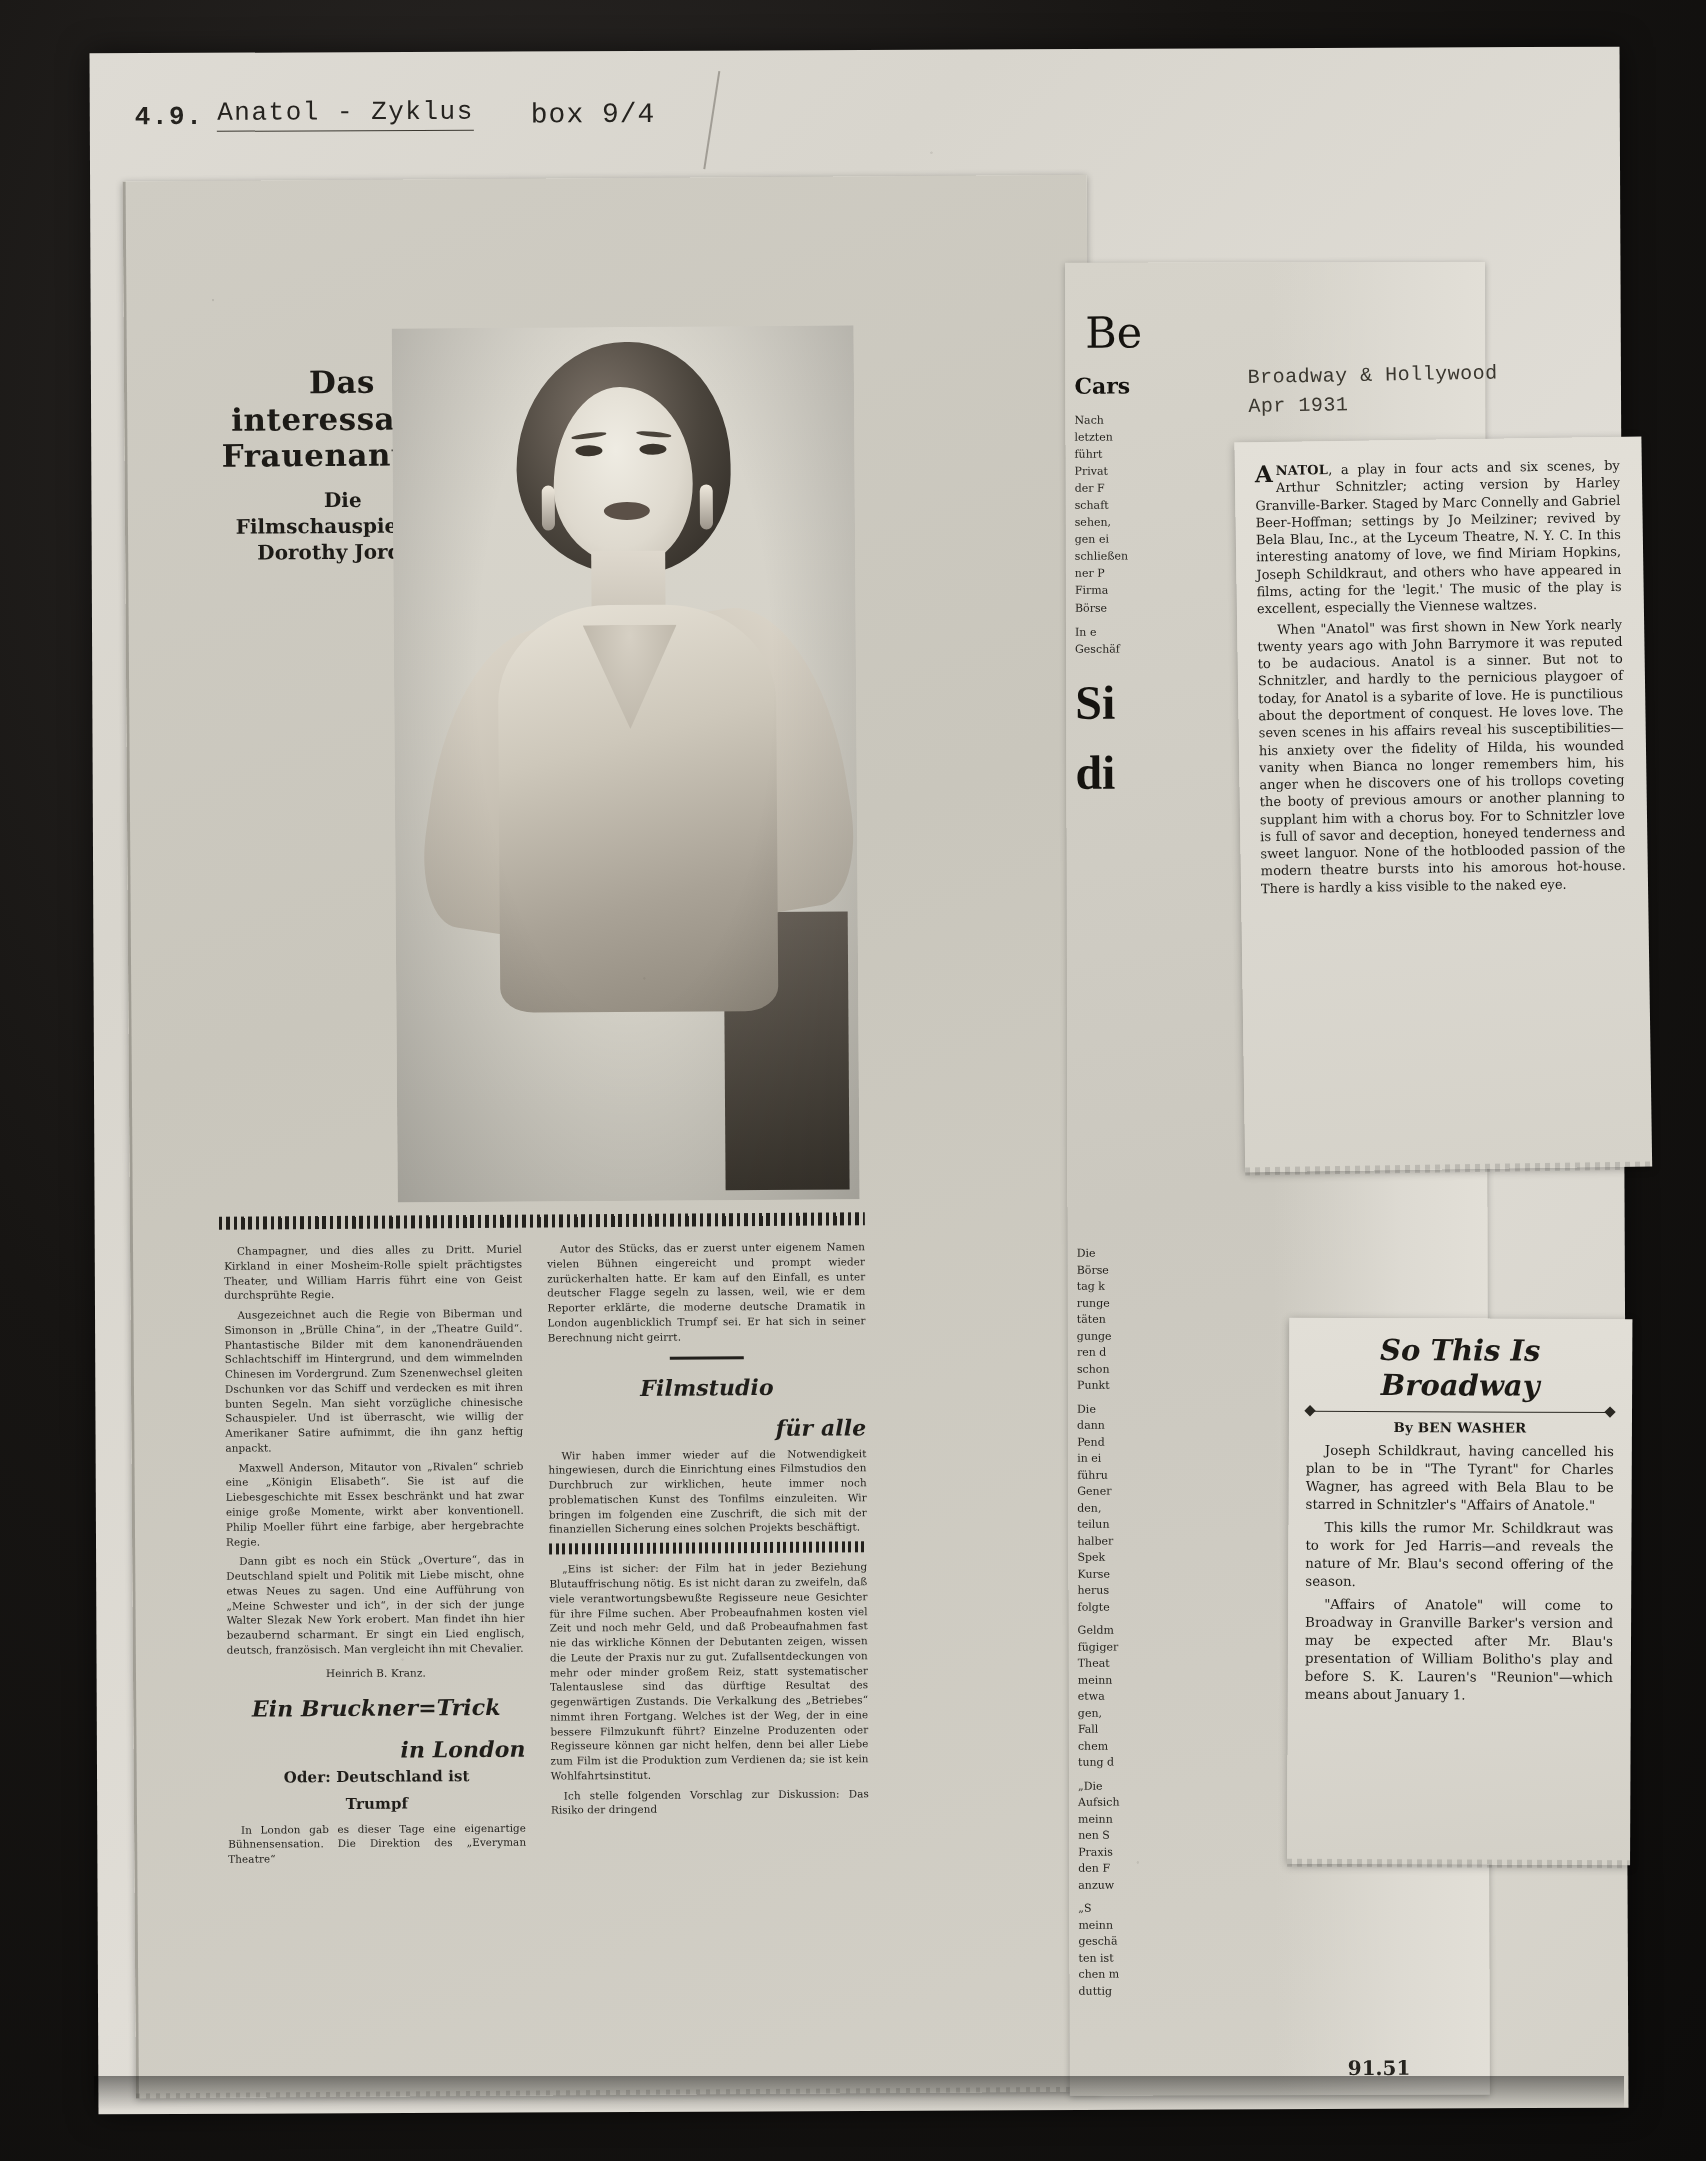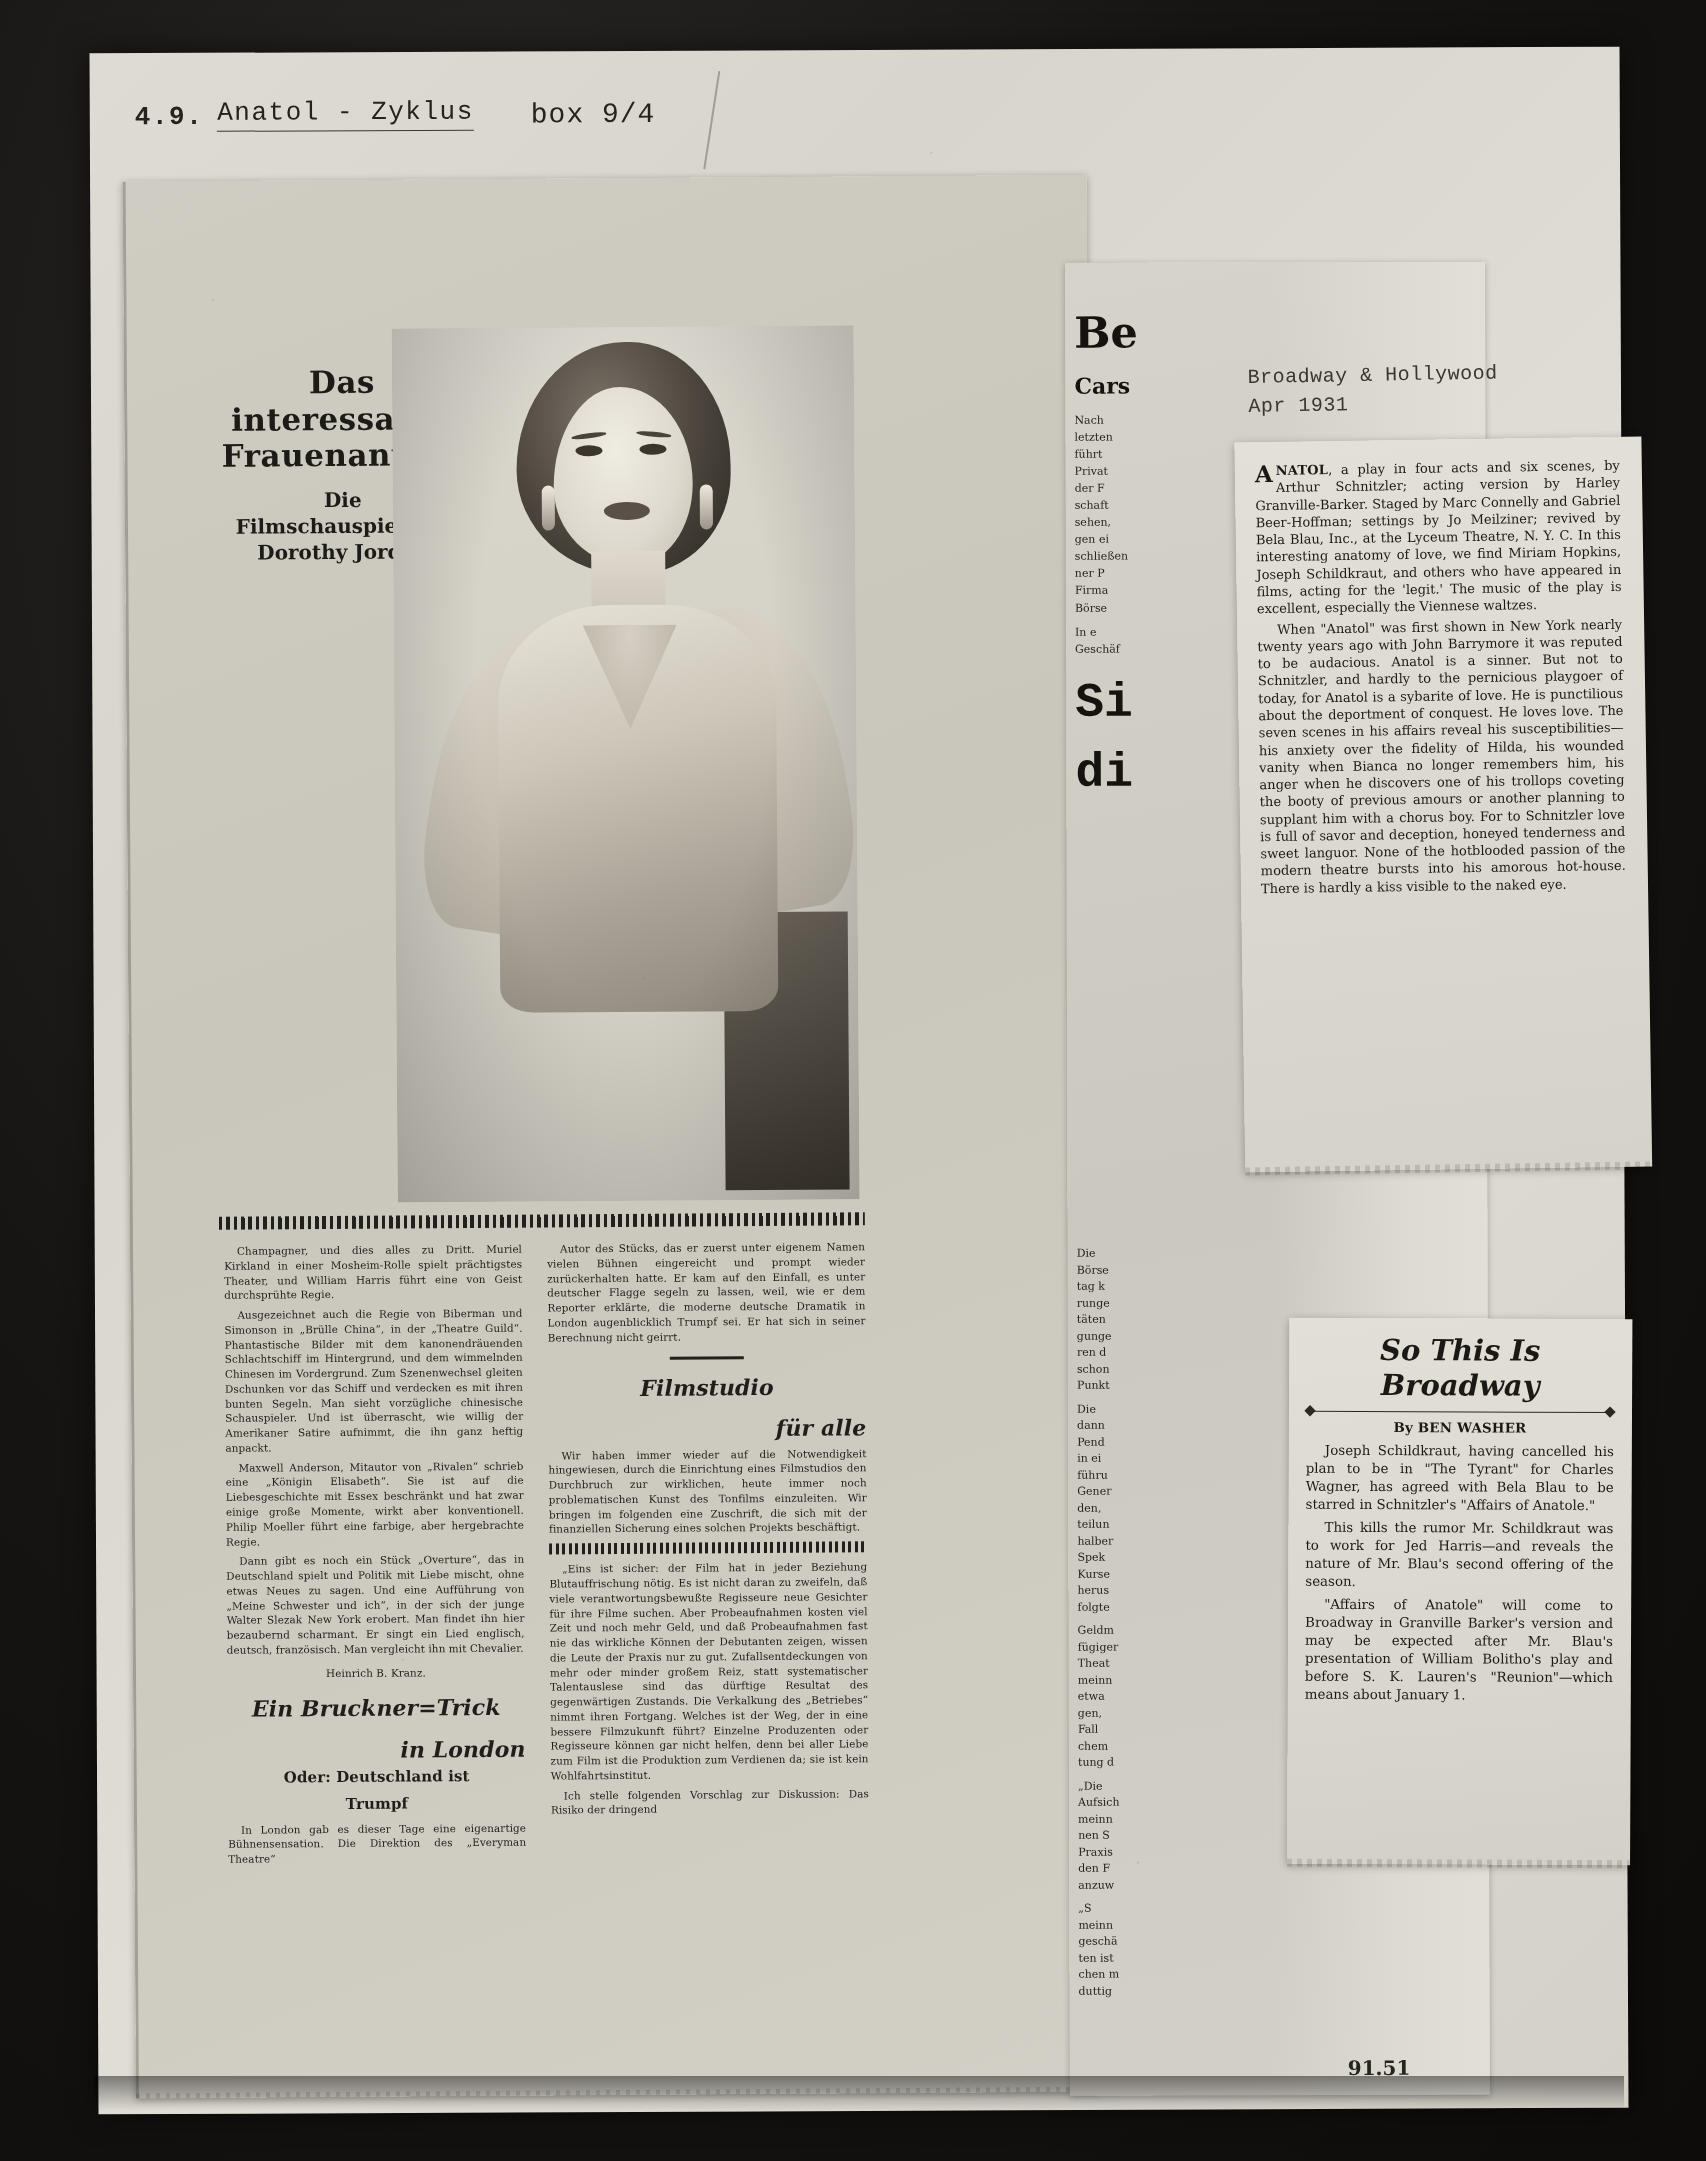--- a/index.html
+++ b/index.html
@@ -275,43 +275,43 @@
     width: 420px;
     height: 1833px;
     background: linear-gradient(170deg,#d6d3ca 0%, #cbc8bf 50%, #d3d0c7 100%);
     box-shadow: 0 1.5px 6px rgba(0,0,0,.26);
     overflow: hidden;
     transform: rotate(0.1deg);
   }
   #clip-mid .mid-inner { position: absolute; left: 0; top: 45px; width: 209px; }
   .mid-head {
     font-family: "DejaVu Serif", serif;
-    font-weight: 700;
+    font-weight: 400;
     font-size: 43px;
     color: #15130f;
-    margin-left: 9px;
+    margin-left: 20px;
   }
   .mid-sub {
     font-family: "DejaVu Serif", serif;
     font-weight: 700;
     font-size: 22px;
     color: #15130f;
     margin: 15px 0 13px 9px;
   }
   .mid-body {
     font-family: "DejaVu Serif", serif;
     font-size: 11px;
     line-height: 1.55;
     color: #201e1a;
     margin-left: 9px;
     width: 89px;
   }
   .mid-body p { margin: 0 0 7px 0; }
   .mid-bighead {
-    font-family: Liberation Mono, monospace;
+    font-family: Liberation Serif, serif;
     font-weight: 700;
     font-size: 48px;
     color: #15130f;
     margin: 20px 0 0 9px;
     line-height: 1.05;
   }
   #clip-mid .mid-lower {
     position: absolute;
     left: 9px;
     top: 983px;

